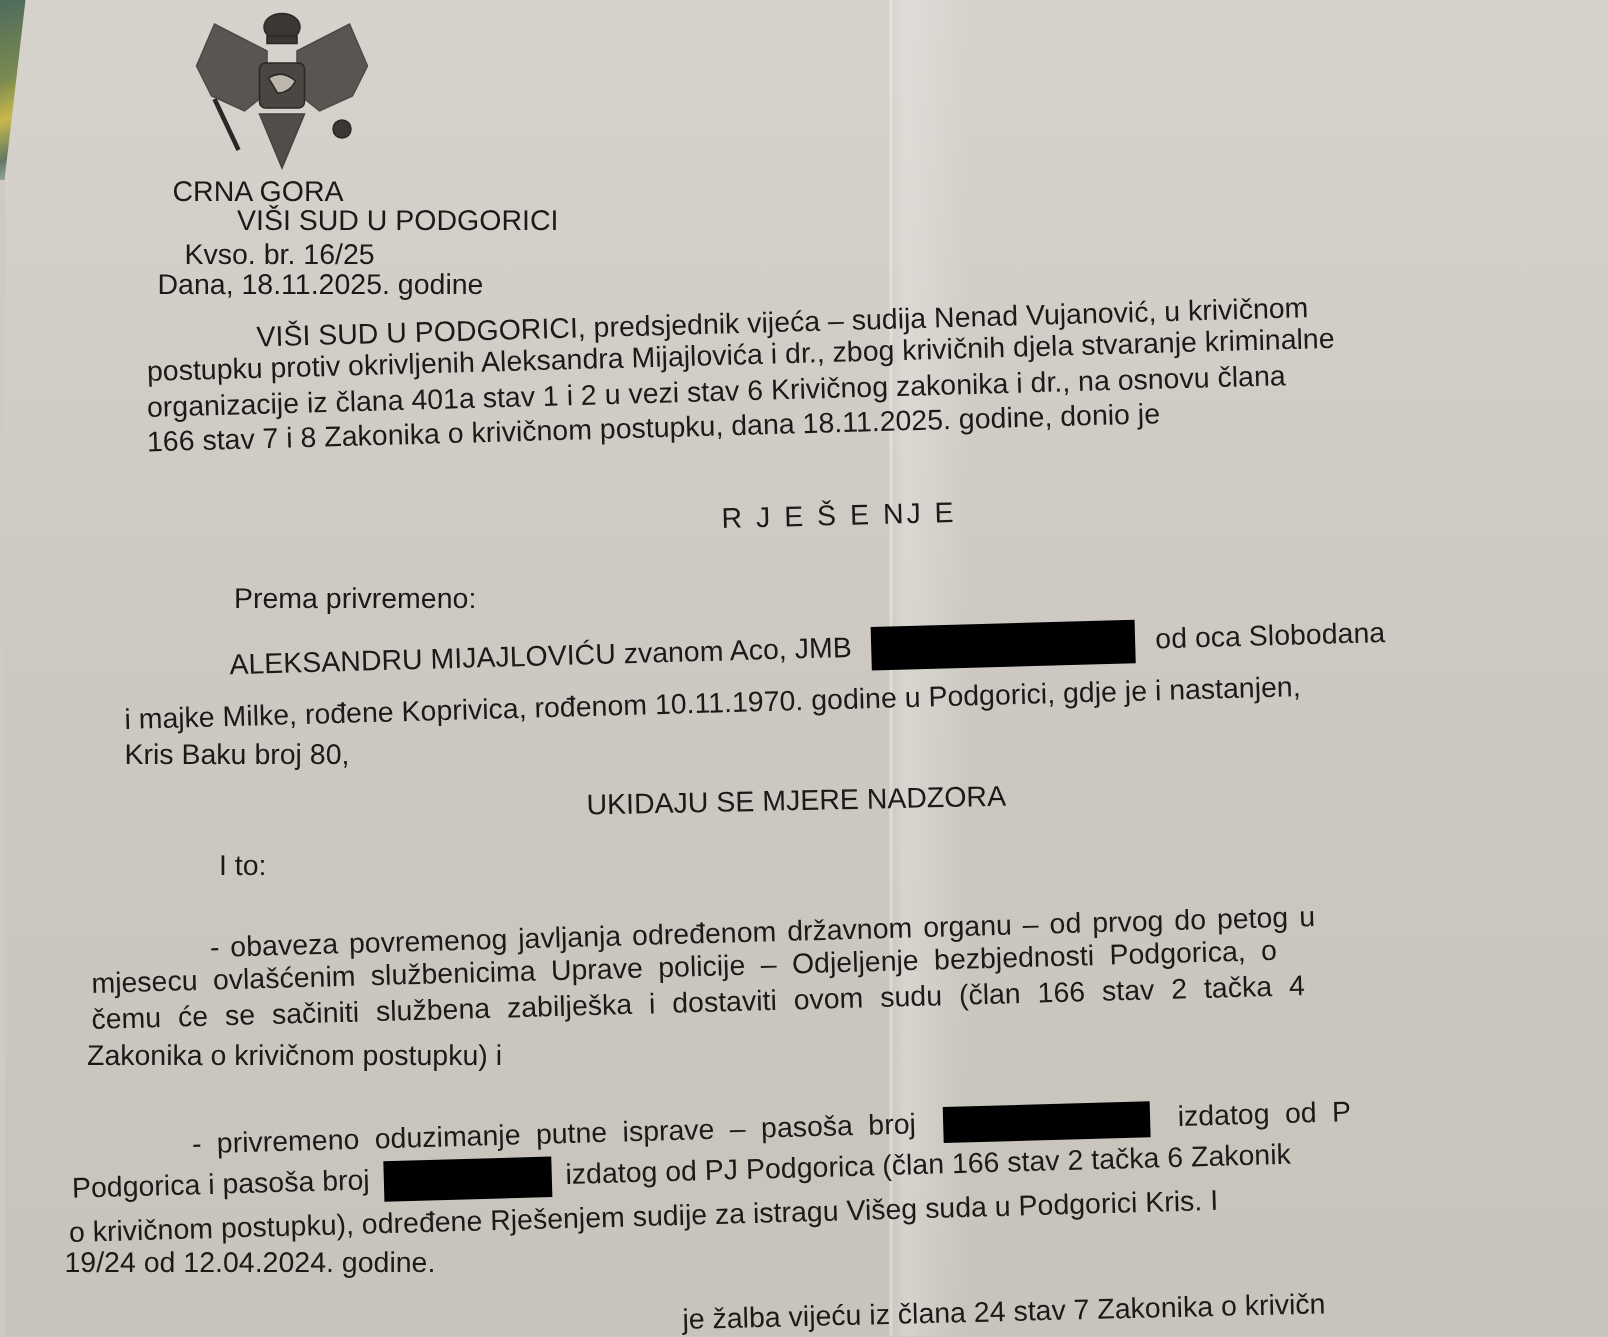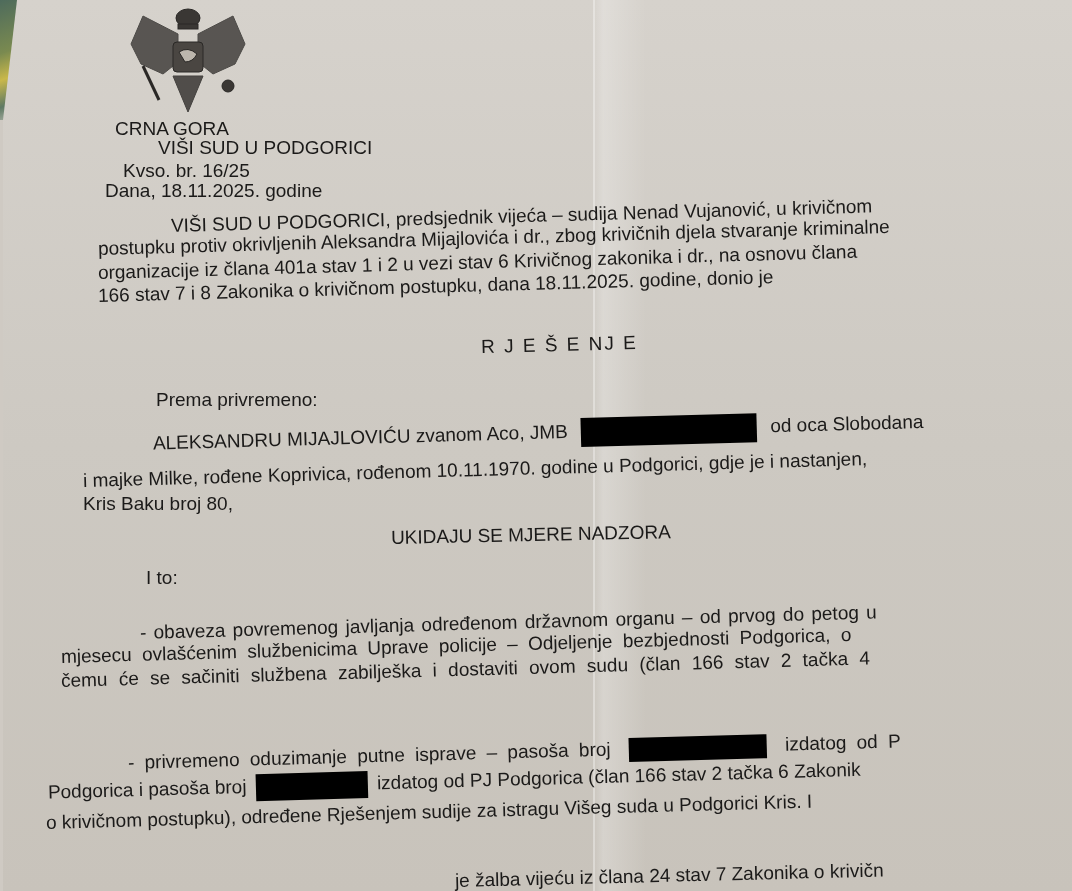--- a/index.html
+++ b/index.html
@@ -71,27 +71,29 @@
   </div>
   <div class="t" style="left:80px;top:470px;transform:rotate(-1.6deg);transform-origin:left;">i majke Milke, rođene Koprivica, rođenom 10.11.1970. godine u Podgorici, gdje je i nastanjen,</div>
   <div class="t" style="left:80px;top:493px;">Kris Baku broj 80,</div>
 
   <div class="t" style="left:388px;top:527px;transform:rotate(-1.2deg);transform-origin:left;">UKIDAJU SE MJERE NADZORA</div>
   <div class="t" style="left:143px;top:567px;">I to:</div>
 
   <div class="t" style="left:137px;top:622px;transform:rotate(-1.6deg);transform-origin:left;word-spacing:2px;">- obaveza povremenog javljanja određenom državnom organu – od prvog do petog u</div>
   <div class="t" style="left:58px;top:646px;transform:rotate(-1.6deg);transform-origin:left;word-spacing:5px;">mjesecu ovlašćenim službenicima Uprave policije – Odjeljenje bezbjednosti Podgorica, o</div>
   <div class="t" style="left:58px;top:670px;transform:rotate(-1.6deg);transform-origin:left;word-spacing:6px;">čemu će se sačiniti službena zabilješka i dostaviti ovom sudu (član 166 stav 2 tačka 4</div>
+  <div class="t" style="left:55px;top:694px;">Zakonika o krivičnom postupku) i</div>
 
   <div class="t" style="left:125px;top:752px;transform:rotate(-1.6deg);transform-origin:left;word-spacing:5px;">
     <span>- privremeno oduzimanje putne isprave – pasoša broj</span>
     <span class="redact" style="width:138px;height:24px;margin:0 8px;"></span>
     <span>izdatog od P</span>
   </div>
   <div class="t" style="left:45px;top:780px;transform:rotate(-1.6deg);transform-origin:left;">
     <span>Podgorica i pasoša broj</span>
     <span class="redact" style="width:112px;height:27px;margin:0 4px;"></span>
     <span>izdatog od PJ Podgorica (član 166 stav 2 tačka 6 Zakonik</span>
   </div>
   <div class="t" style="left:43px;top:812px;transform:rotate(-1.6deg);transform-origin:left;">o krivičnom postupku), određene Rješenjem sudije za istragu Višeg suda u Podgorici Kris. I</div>
+  <div class="t" style="left:40px;top:832px;">19/24 od 12.04.2024. godine.</div>
 
   <div class="t" style="left:452px;top:870px;transform:rotate(-1.4deg);transform-origin:left;">je žalba vijeću iz člana 24 stav 7 Zakonika o krivičn</div>
 </div>
 
 </body></html>

